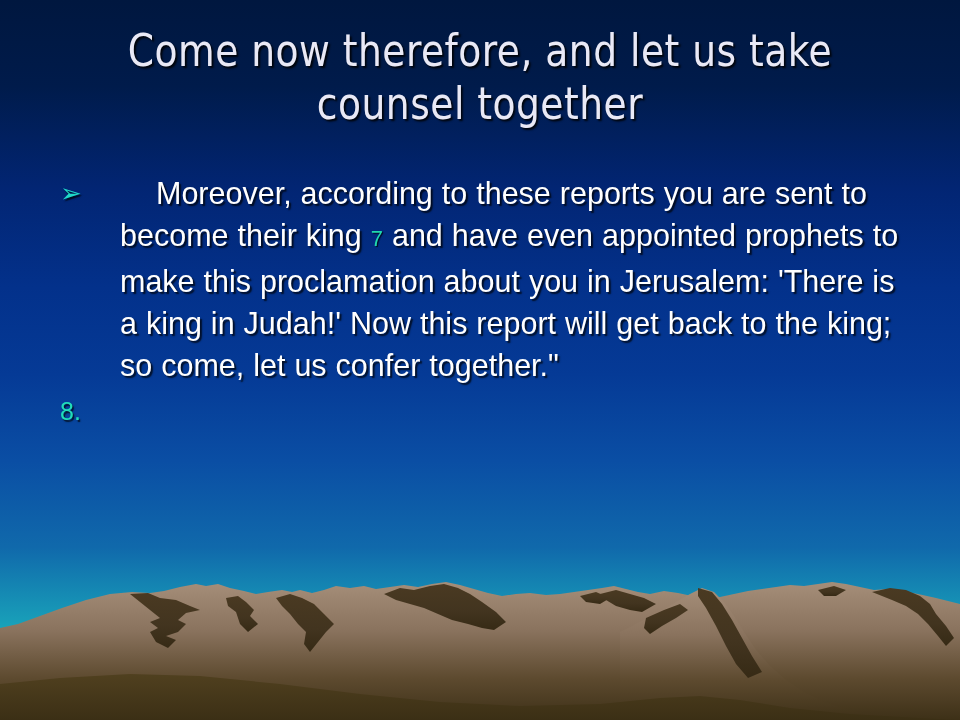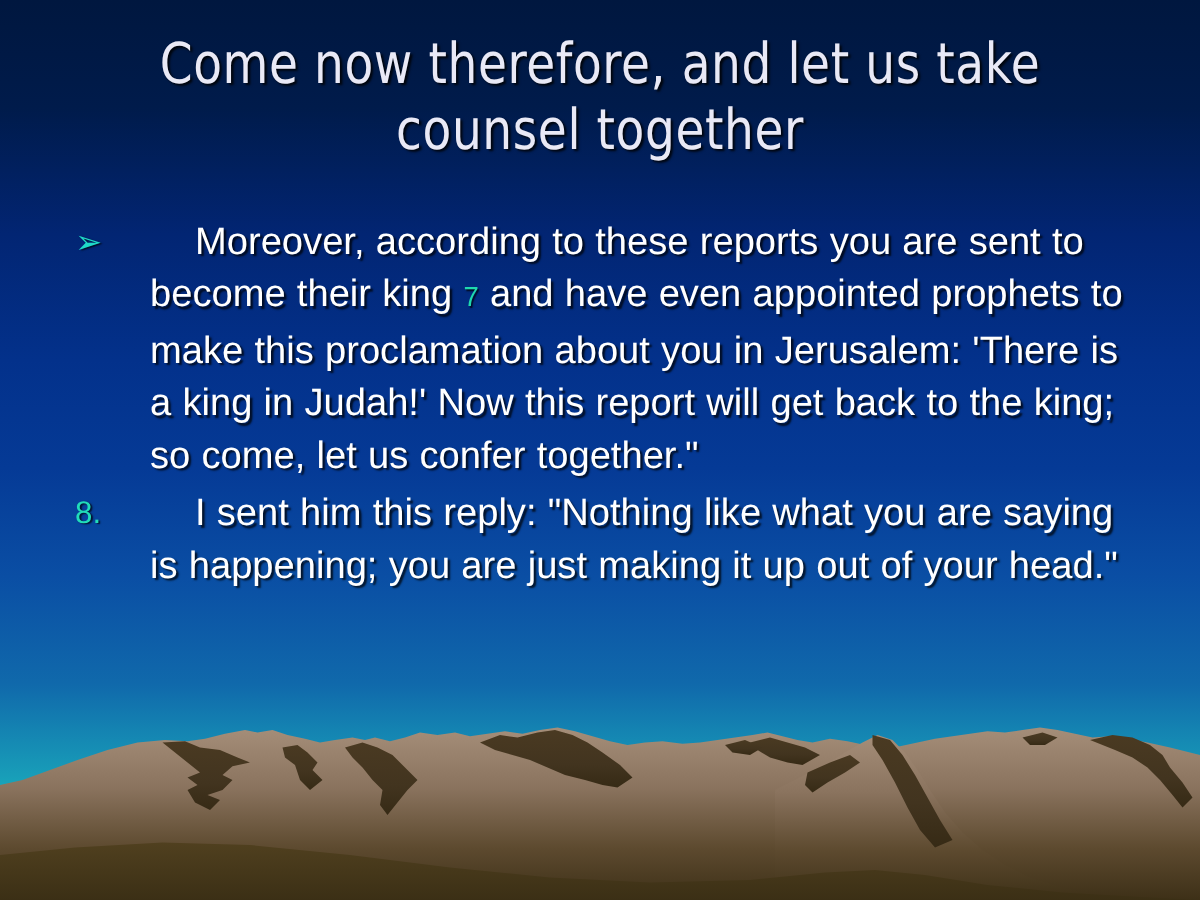--- a/index.html
+++ b/index.html
@@ -207,18 +207,18 @@
 
   <div id="body">
 
     <div class="para">
       <span class="marker arrow">➢</span>
       <span class="tabspace"></span><span>Moreover, according to these reports you are sent to become their king </span><span class="versenum">7</span><span> and have even appointed prophets to make this proclamation about you in Jerusalem: 'There is a king in Judah!' Now this report will get back to the king; so come, let us confer together."</span>
     </div>
 
     <div class="para">
       <span class="marker num">8.</span>
-      <span class="tabspace"></span><span>I sent him this reply: "Nothing like what you are saying is happening; you are just making it up out of your head."</span>
+      <span class="tabspace"></span>
     </div>
 
   </div>
 
 </div>
 
 </body></html>

